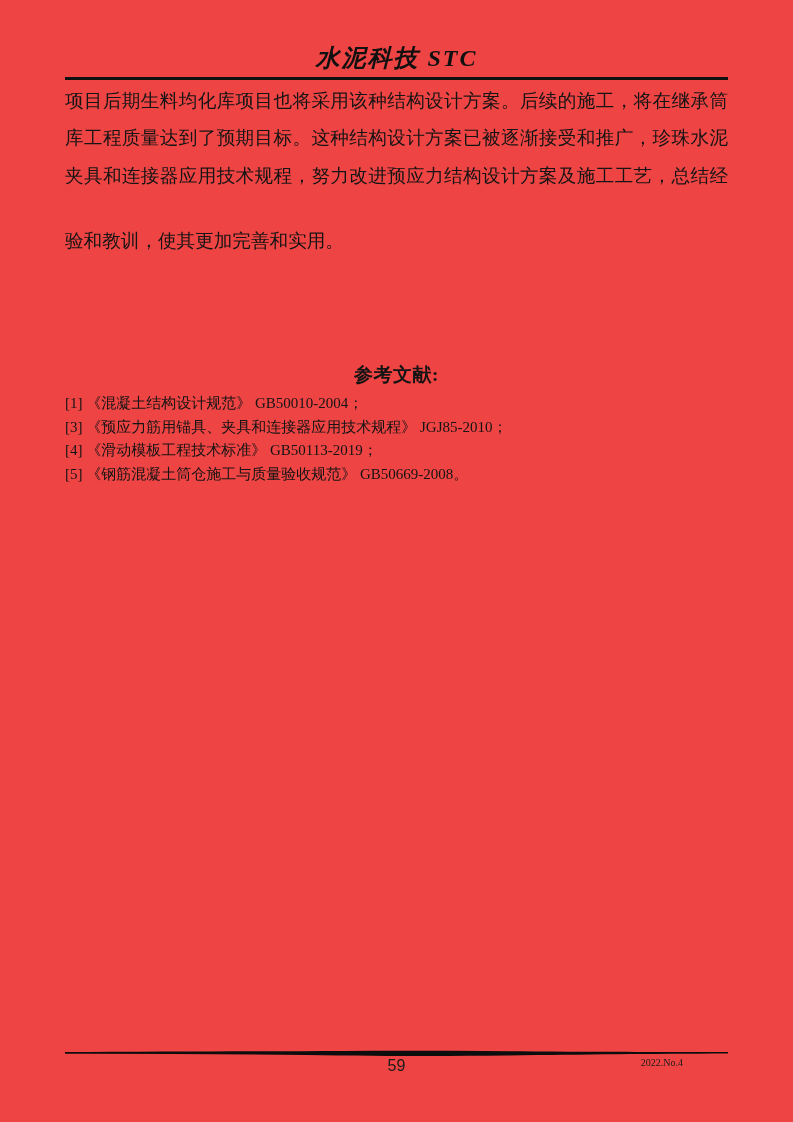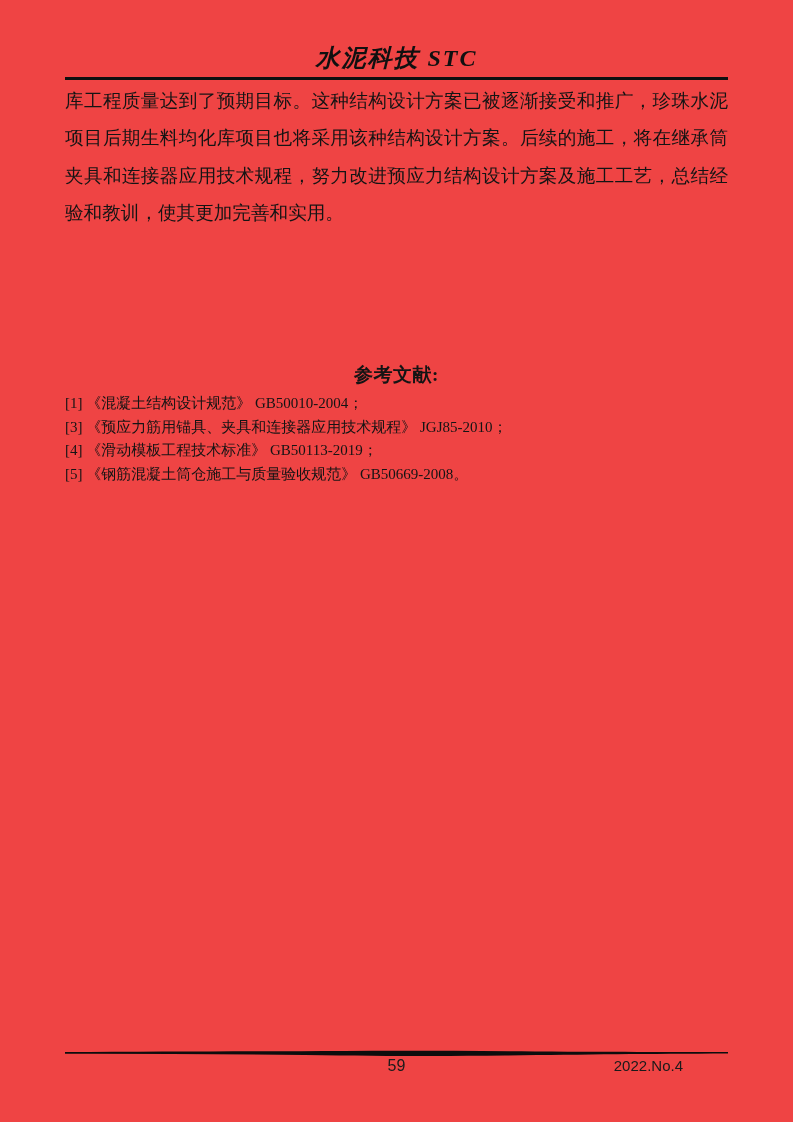--- a/index.html
+++ b/index.html
@@ -48,20 +48,21 @@
     height: 37.4px;
     line-height: 37.4px;
     text-align: justify;
     text-align-last: justify;
     -moz-text-align-last: justify;
     white-space: normal;
   }
   .body-line.last {
     text-align: left;
     text-align-last: left;
+    margin-top: 28px;
     -moz-text-align-last: left;
   }
 
   
   .refs {
     position: absolute;
     left: 65px;
     top: 365px;
     width: 663px;
     color: #141414;
@@ -94,37 +95,37 @@
     right: 0;
     text-align: center;
     font-family: "Liberation Sans", "DejaVu Sans", sans-serif;
     font-size: 16px;
     color: #1a1a1a;
   }
   .issue {
     position: absolute;
     top: 1057px;
     right: 110px;
-    font-family: Liberation Sans, sans-serif;
-    font-size: 15px;
+    font-family: Liberation Serif, serif;
+    font-size: 10px;
     color: #1a1a1a;
   }
 </style>
 </head>
 <body>
 
 <div class="page">
 
   <div class="journal-title">水泥科技 STC</div>
 
   <div class="header-rule"></div>
 
   <div class="body-block">
+    <div class="body-line">项目后期生料均化库项目也将采用该种结构设计方案。后续的施工，将在继承筒</div>
     <div class="body-line">库工程质量达到了预期目标。这种结构设计方案已被逐渐接受和推广，珍珠水泥</div>
-    <div class="body-line">项目后期生料均化库项目也将采用该种结构设计方案。后续的施工，将在继承筒</div>
     <div class="body-line">夹具和连接器应用技术规程，努力改进预应力结构设计方案及施工工艺，总结经</div>
     <div class="body-line last">验和教训，使其更加完善和实用。</div>
   </div>
 
   <div class="refs">
     <div class="ref-heading">参考文献:</div>
     <div class="ref-item">[1] 《混凝土结构设计规范》 GB50010-2004；</div>
     <div class="ref-item">[3] 《预应力筋用锚具、夹具和连接器应用技术规程》 JGJ85-2010；</div>
     <div class="ref-item">[4] 《滑动模板工程技术标准》 GB50113-2019；</div>
     <div class="ref-item">[5] 《钢筋混凝土筒仓施工与质量验收规范》 GB50669-2008。</div>

